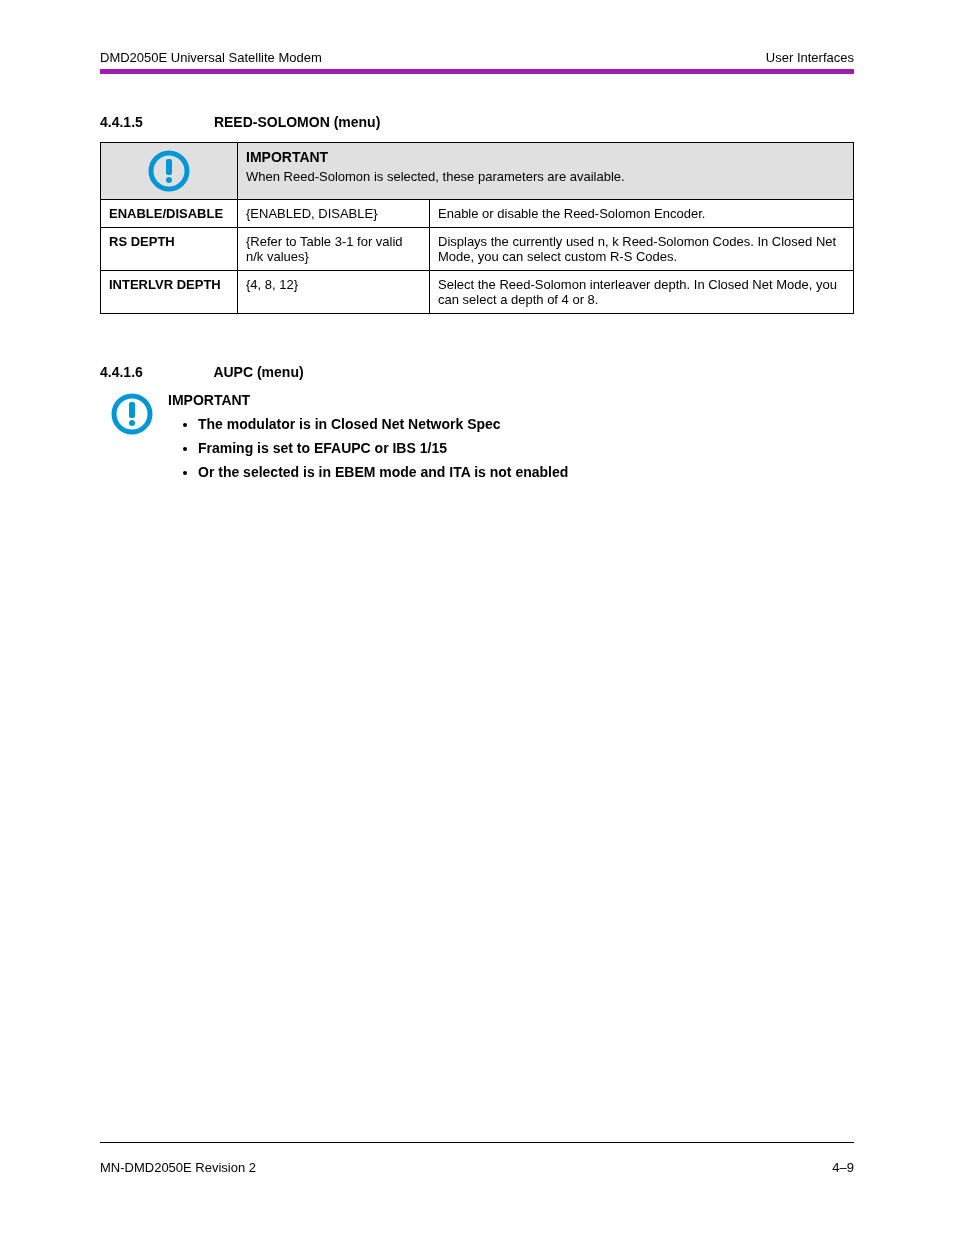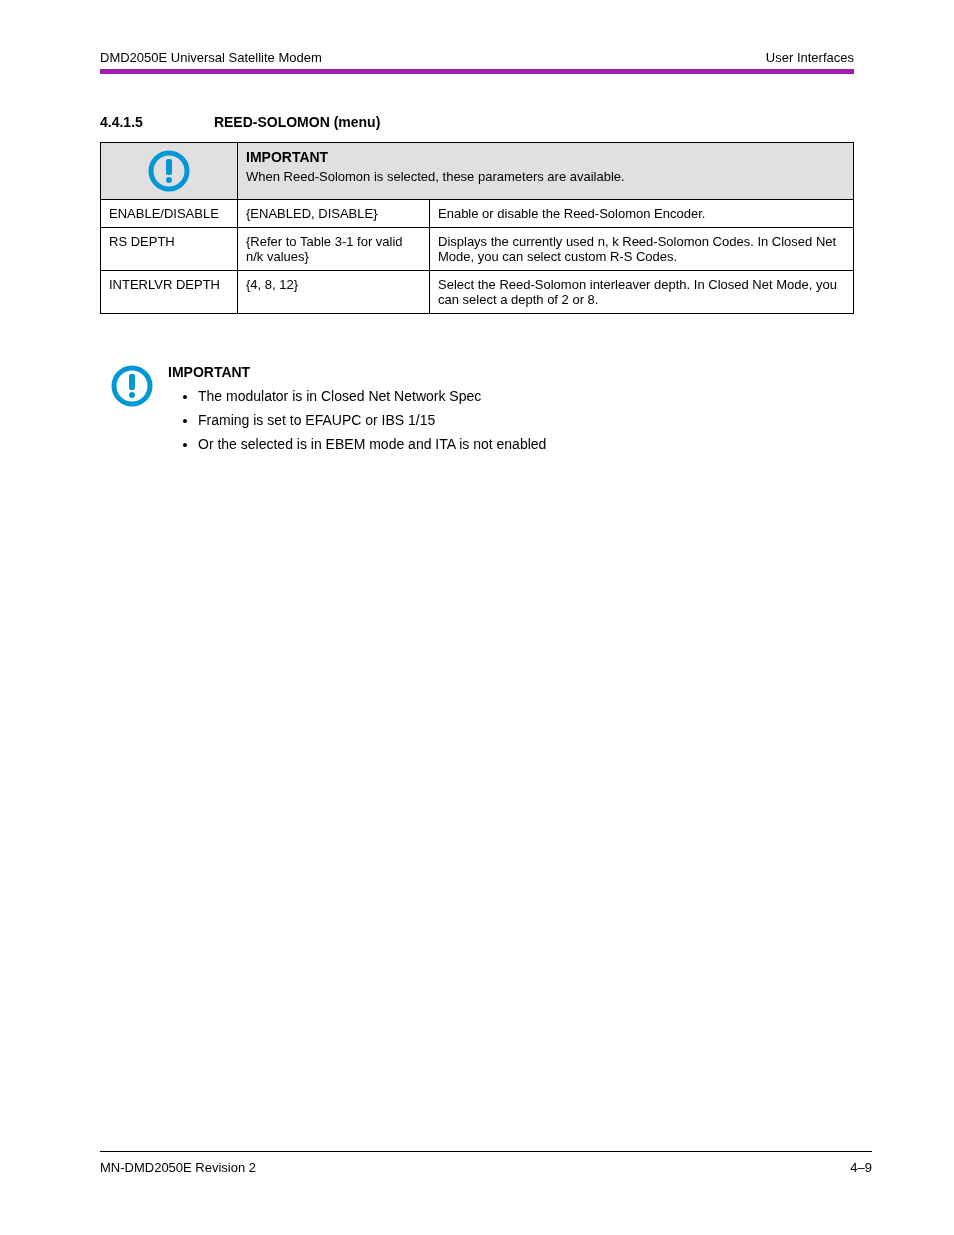--- a/index.html
+++ b/index.html
@@ -55,21 +55,21 @@
     font-weight: bold;
     font-size: 14px;
     margin-bottom: 4px;
   }
   .icon-cell {
     width: 120px;
     text-align: center !important;
     vertical-align: middle !important;
   }
   .param-name {
-    font-weight: normal;
+    font-weight: bold;
     width: 120px;
   }
   .param-val {
     width: 175px;
     margin-top: 29px;
   }
   .important-block {
     display: flex;
     align-items: flex-start;
     gap: 14px;
@@ -84,31 +84,32 @@
     flex: 1;
   }
   .important-block .imp-title {
     font-weight: bold;
     margin-bottom: 4px;
   }
   ul.cond {
     margin: 6px 0 8px 30px;
     padding: 0;
     font-size: 14px;
+    font-weight: bold;
   }
   ul.cond li {
     margin: 8px 0;
   }
   .footer-row {
     position: absolute;
     left: 100px;
-    right: 82px;
+    right: 100px;
     bottom: 60px;
     border-top: 1px solid #000;
-    padding-top: 8px;
+    padding-top: 17px;
     display: flex;
     justify-content: space-between;
     font-size: 13px;
   }
   svg.info-icon {
     display: block;
   }
 </style>
 </head>
 <body>
@@ -146,25 +147,29 @@
       <td>Enable or disable the Reed-Solomon Encoder.</td>
     </tr>
     <tr>
       <td class="param-name">RS DEPTH</td>
       <td class="param-val">{Refer to Table 3-1 for valid n/k values}</td>
       <td>Displays the currently used n, k Reed-Solomon Codes.  In Closed Net Mode, you can select custom R-S Codes.</td>
     </tr>
     <tr>
       <td class="param-name">INTERLVR DEPTH</td>
       <td class="param-val">{4, 8, 12}</td>
-      <td>Select the Reed-Solomon interleaver depth.  In Closed Net Mode, you can select a depth of 2 or 8.</td>
+      <td>Select the Reed-Solomon interleaver depth.  In Closed Net Mode, you can select a depth of 4 or 8.</td>
     </tr>
   </tbody>
     </table>
 
+  <div class="section-heading">
+    <span class="sec-num">4.4.1.6</span>
+    <span>AUPC (menu)</span>
+  </div>
 
   <div class="important-block">
     <div class="icon-wrap">
       <svg class="info-icon" width="44" height="44" viewBox="0 0 44 44">
         <circle cx="22" cy="22" r="18" fill="none" stroke="#0097d6" stroke-width="5"></circle>
         <rect x="19" y="10" width="6" height="16" rx="2" fill="#0097d6"></rect>
         <circle cx="22" cy="31" r="3" fill="#0097d6"></circle>
       </svg>
     </div>
     <div class="text-wrap">

